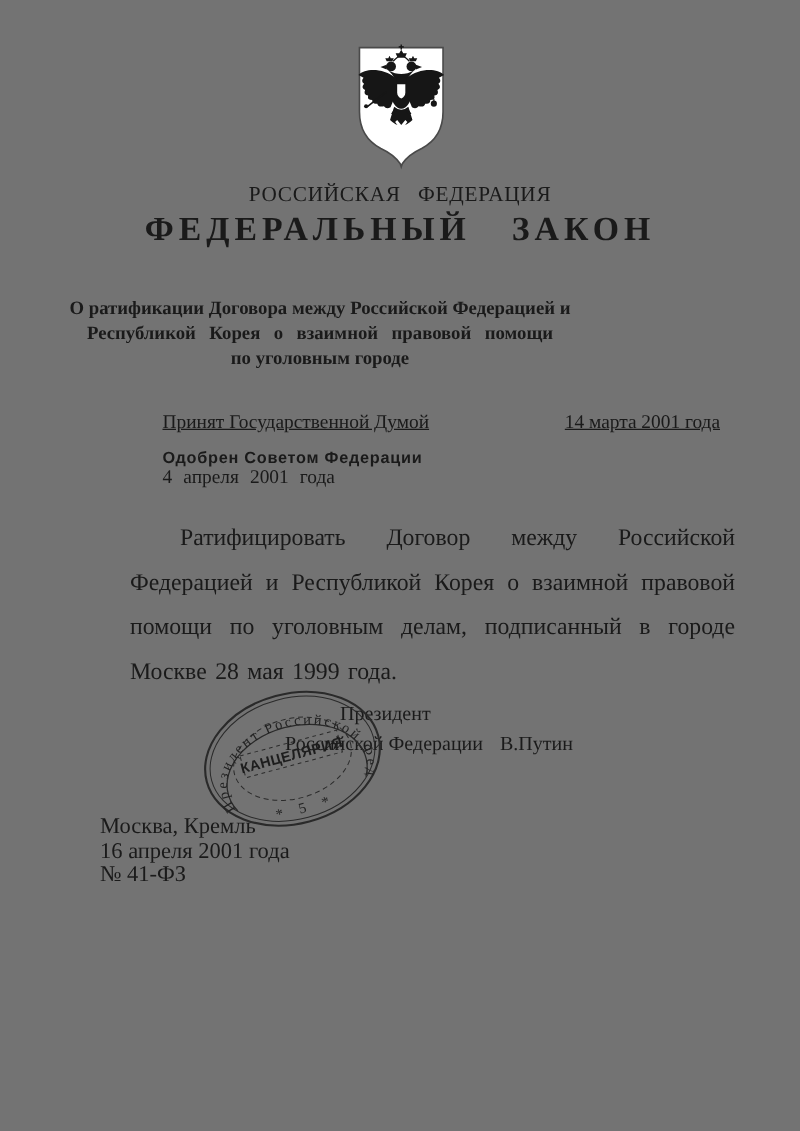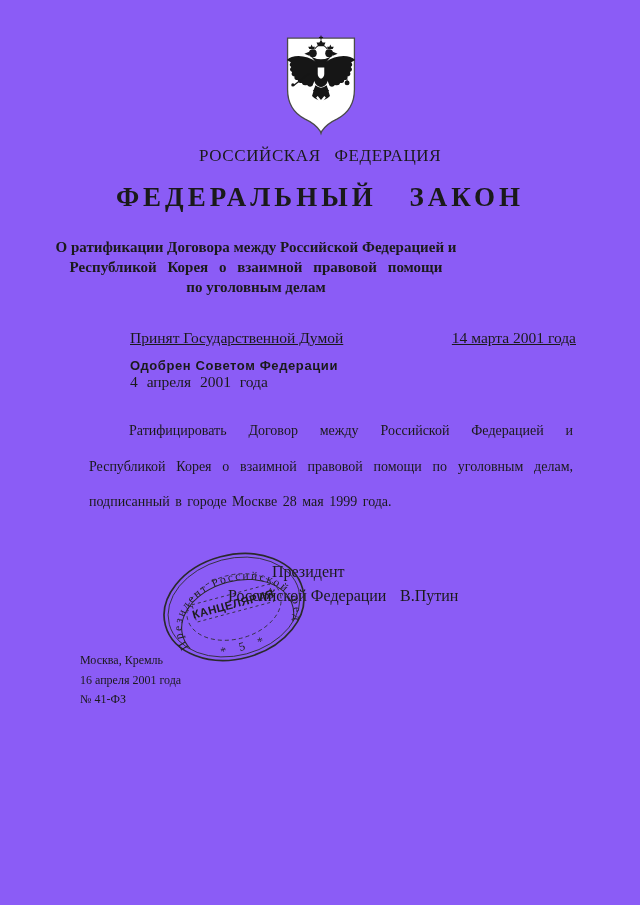--- a/index.html
+++ b/index.html
@@ -1,20 +1,20 @@
 <!DOCTYPE html>
 <html><head>
 <meta charset="utf-8">
 <style>
   html,body{margin:0;padding:0;background:#e8e8e8;}
   .page{
     position:relative;
     width:640px;height:905px;
     margin:0 auto;
-    background:#8b5cf6;
+    background:#737373;
     font-family:"Liberation Serif", serif;
     color:#1a1a1a;
     overflow:hidden;
   }
   .abs{position:absolute;}
 
   .coat{left:280px;top:34px;width:82px;height:106px;}
 
   .country{
     left:0;top:146px;width:640px;
@@ -23,21 +23,20 @@
     letter-spacing:.6px;
     word-spacing:9px;
   }
   .doctype{
     left:0;top:168px;width:640px;
     text-align:center;
     font-size:27px;
     font-weight:bold;
     letter-spacing:4px;
     word-spacing:22px;
-    margin-top:14px;
   }
 
   .law-title{
     left:0;top:237px;width:512px;
     text-align:center;
     font-weight:bold;
     font-size:15px;
     line-height:20px;
   }
   .law-title .l2{word-spacing:7px;}
@@ -52,37 +51,37 @@
   .council-label{
     font-family:"Liberation Sans", sans-serif;
     font-weight:bold;
     font-size:13px;
     letter-spacing:.6px;
     padding-top:2px;
   }
   .council-date{word-spacing:5px;}
 
   .body-par{
-    left:89px;top:413px;width:484px;
-    font-size:14px;
+    left:104px;top:413px;width:484px;
+    font-size:19px;
     line-height:35.5px;
     text-align:justify;
     text-align-last:left;
     text-indent:40px;
     word-spacing:2px;
     margin:0;
   }
 
   .sig-line1{left:272px;top:563px;font-size:16px;}
   .sig-line2{left:228px;top:587px;font-size:16px;}
   .sig-name{left:400px;top:587px;font-size:16px;}
 
   .stamp{left:120px;top:513px;width:230px;height:190px;}
 
-  .footer{left:80px;top:651px;font-size:12px;line-height:19.5px;}
+  .footer{left:80px;top:651px;font-size:18px;line-height:19.5px;}
 </style>
 </head>
 <body>
 
 <div class="page">
 
   <div class="abs coat">
     <svg viewBox="0 0 100 130" width="82" height="106" aria-hidden="true">
 
       <path d="M9,5 H91 V68 Q91,93 70,104 Q57,110 51,119 L50,122 L49,119 Q43,110 30,104 Q9,93 9,68 Z" fill="#ffffff" stroke="#4a4a4a" stroke-width="1.6"></path>
@@ -127,21 +126,21 @@
       </g>
     </svg>
   </div>
 
   <div class="abs country">РОССИЙСКАЯ ФЕДЕРАЦИЯ</div>
   <div class="abs doctype">ФЕДЕРАЛЬНЫЙ ЗАКОН</div>
 
   <div class="abs law-title">
     <div>О ратификации Договора между Российской Федерацией и</div>
     <div class="l2">Республикой Корея о взаимной правовой помощи</div>
-    <div>по уголовным делам</div>
+    <div>по уголовным городе</div>
   </div>
 
   <div class="abs adoption-row row-duma">
     <span>Принят Государственной Думой</span>
     <span>14 марта 2001 года</span>
   </div>
   <div class="abs adoption-row row-council">
     <span class="council-label">Одобрен Советом Федерации</span>
     <span class="council-date">4 апреля 2001 года</span>
   </div>

